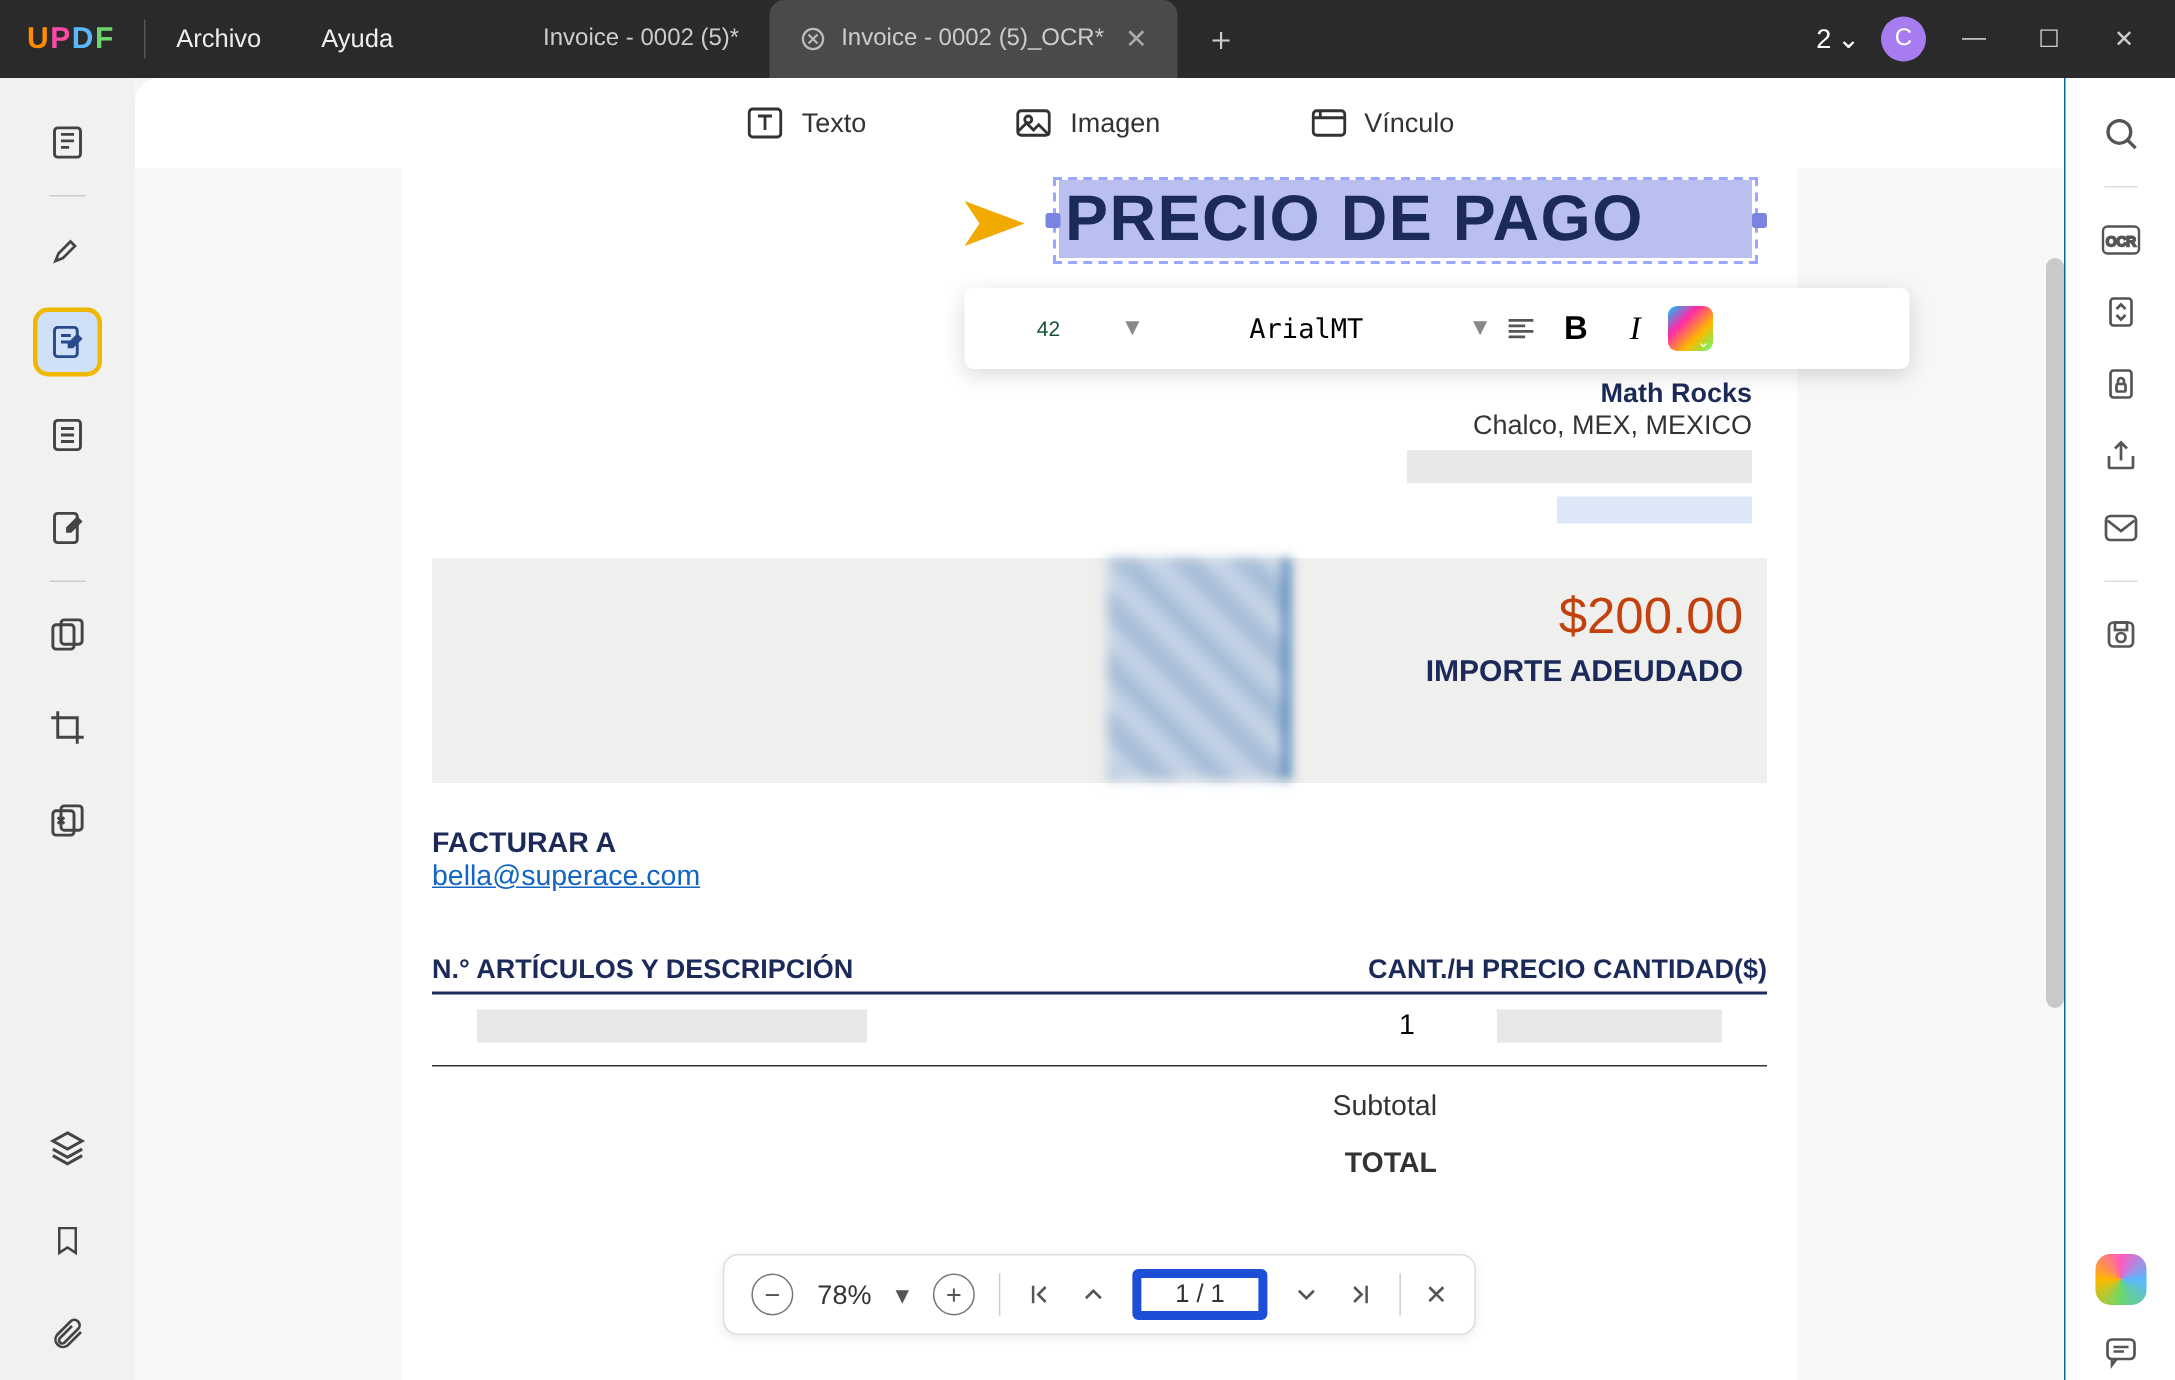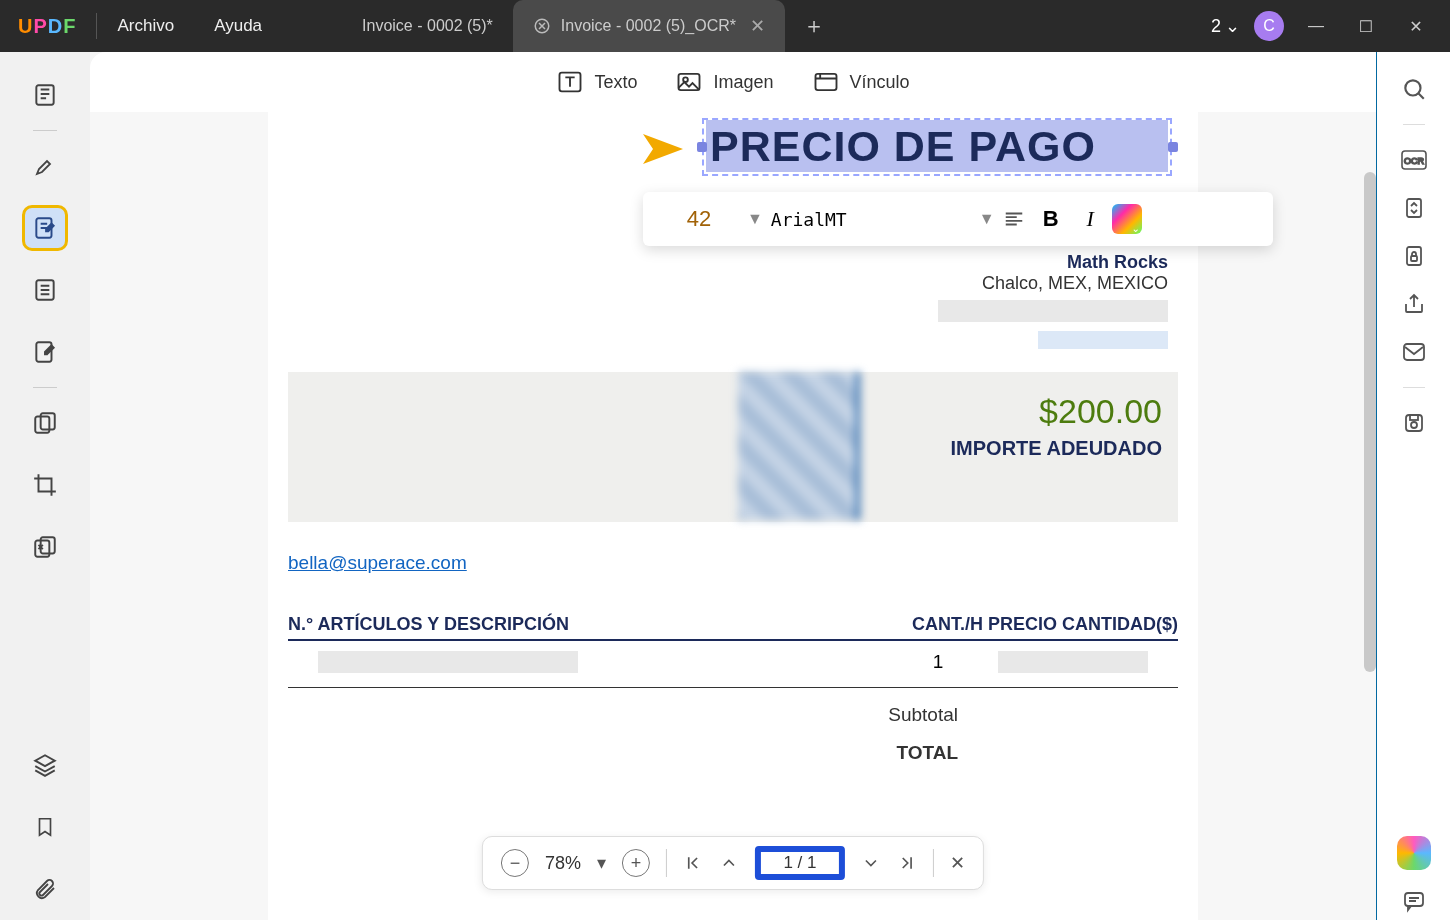--- a/index.html
+++ b/index.html
@@ -27,55 +27,55 @@
 
 
 .app-body { display: flex; height: 868px; }
 .left-rail { width: 90px; background: #f1f1f1; display: flex; flex-direction: column; align-items: center; padding-top: 12px; gap: 0; }
 .rail-btn { width: 46px; height: 46px; display: flex; align-items: center; justify-content: center; margin: 8px 0; border-radius: 6px; cursor: pointer; color: #444; }
 .rail-btn.selected { border: 3px solid #f0b800; border-radius: 10px; background: #cfe0f7; }
 .rail-sep { width: 24px; height: 1px; background: #ccc; margin: 4px 0; }
 .rail-spacer { flex: 1; }
 
 .center { flex: 1; background: #fff; border-radius: 16px 0 0 0; position: relative; display: flex; flex-direction: column; }
-.top-toolbar { height: 60px; display: flex; align-items: center; justify-content: center; gap: 38px; }
+.top-toolbar { height: 60px; display: flex; align-items: center; justify-content: center; gap: 98px; }
 .tool { display: flex; align-items: center; gap: 10px; font-size: 18px; color: #333; cursor: pointer; }
 
 .canvas-area { flex: 1; background: #f7f7f7; overflow: hidden; position: relative; display: flex; justify-content: center; }
 .page { width: 930px; background: #fff; margin-top: 0; position: relative; padding: 10px 20px 40px 20px; }
 
 .sel-box { position: absolute; left: 434px; top: 6px; width: 470px; height: 58px; border: 2px dashed #9aa7ff; }
 .sel-text { position: absolute; left: 438px; top: 8px; width: 462px; height: 52px; background: #b9c0f0; color: #1c2a5a; font-size: 43px; font-weight: 700; font-family: Arial; display: flex; align-items: center; padding-left: 4px; letter-spacing: 1px; }
 .handle { position: absolute; width: 10px; height: 10px; background: #7a84e0; border-radius: 2px; }
 .handle.l { left: 429px; top: 30px; }
 .handle.r { left: 900px; top: 30px; }
 
 .arrow { position: absolute; left: 290px; top: 12px; }
 .arrow svg { width: 130px; height: 50px; }
 
 .float-toolbar { position: absolute; left: 375px; top: 80px; width: 630px; height: 54px; background: #fff; border-radius: 6px; box-shadow: 0 4px 14px rgba(0,0,0,0.15); display: flex; align-items: center; padding: 0 16px; gap: 8px; z-index: 10; }
-.ft-size { width: 80px; height: 34px; display: flex; align-items: center; justify-content: center; font-size: 22px; color: #a16207; }
+.ft-size { width: 80px; height: 34px; display: flex; align-items: center; justify-content: center; font-size: 14px; color: #14532d; }
 .ft-dd { color: #888; cursor: pointer; }
-.ft-font { width: 200px; text-align: left; font-size: 18px; font-family: monospace; }
+.ft-font { width: 200px; text-align: center; font-size: 18px; font-family: monospace; }
 .ft-align { cursor: pointer; }
 .ft-bold { font-weight: 700; font-size: 22px; cursor: pointer; padding: 0 10px; }
 .ft-italic { font-style: italic; font-size: 22px; font-family: serif; cursor: pointer; padding: 0 10px; }
 .ft-color { width: 30px; height: 30px; background: linear-gradient(135deg,#00c9ff,#ff2aa8,#ffb800,#5aff6b); border-radius: 6px; cursor: pointer; position: relative; }
 .ft-color .chev { position: absolute; right: 2px; bottom: 0; color: #fff; font-size: 10px; }
 
 .doc-addr { text-align: right; color: #333; font-size: 18px; margin-top: 130px; margin-right: 10px; }
 .redact { display: inline-block; background: #e8e8e8; }
 
 .gray-band { background: #efefed; margin-top: 18px; padding: 20px 16px; display: flex; position: relative; min-height: 150px; }
 .band-left { flex: 1; }
 .band-left .ln { font-size: 19px; color: #1c2a5a; margin-bottom: 6px; }
 .band-left .ln b { font-weight: 700; }
 .band-img { width: 122px; height: 148px; background: linear-gradient(45deg,#a8bed8 25%,#c4d3e5 25%,#c4d3e5 50%,#a8bed8 50%,#a8bed8 75%,#c4d3e5 75%); background-size: 40px 40px; border-right: 4px solid #1c60a8; position: absolute; left: 450px; top: 0; filter: blur(4px); }
 .band-right { text-align: right; flex: 1; }
-.band-right .amt { font-size: 34px; color: #4d7c0f; font-weight: 400; }
+.band-right .amt { font-size: 34px; color: #c2410c; font-weight: 400; }
 .band-right .due { font-size: 20px; color: #1c2a5a; font-weight: 700; margin-top: 6px; }
 
 .bill-to { margin-top: 30px; }
 .bill-to .h { color: #1c2a5a; font-weight: 700; font-size: 19px; }
 .bill-to .email { color: #1265c2; text-decoration: underline; font-size: 19px; }
 
 .tbl-hdr { display: flex; color: #1c2a5a; font-weight: 700; font-size: 18px; margin-top: 40px; border-bottom: 2px solid #1c2a5a; padding-bottom: 4px; }
 .tbl-hdr .c1 { flex: 1; }
 .tbl-hdr .c2 { width: 360px; text-align: right; }
 .tbl-row { display: flex; border-bottom: 1px solid #333; padding: 10px 0; }
@@ -279,20 +279,21 @@
           <div class="band-left">
           </div>
           <div class="band-img"></div>
           <div class="band-right">
             <div class="amt">$200.00</div>
             <div class="due">IMPORTE ADEUDADO</div>
           </div>
         </div>
 
         <div class="bill-to">
+          <div class="h">FACTURAR A</div>
           <a href="#" class="email">bella@superace.com</a>
         </div>
 
         <div class="tbl-hdr">
           <div class="c1">N.° ARTÍCULOS Y DESCRIPCIÓN</div>
           <div class="c2">CANT./H PRECIO CANTIDAD($)</div>
         </div>
         <div class="tbl-row">
           <div class="c1"><span class="redact" style="width:260px;height:22px;margin-left:30px;display:inline-block"></span></div>
           <div class="qty">1</div>

